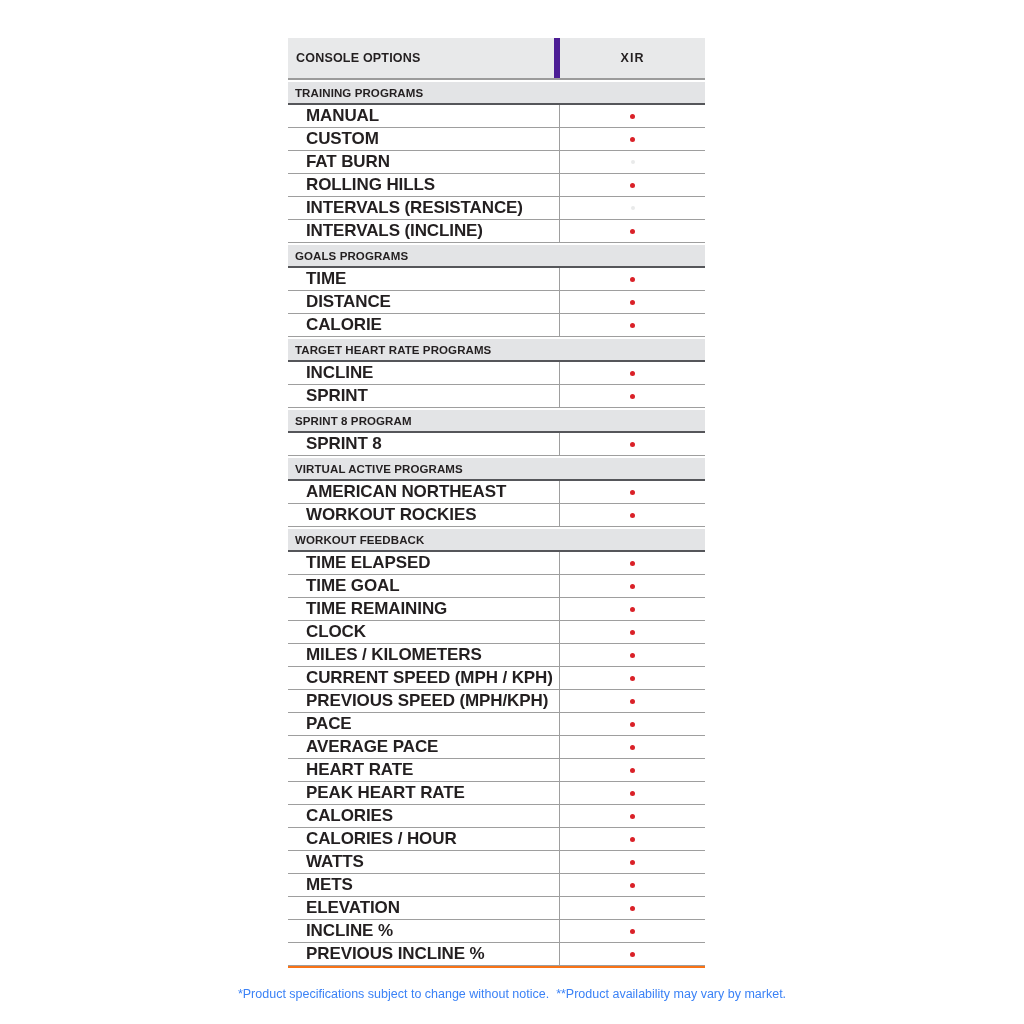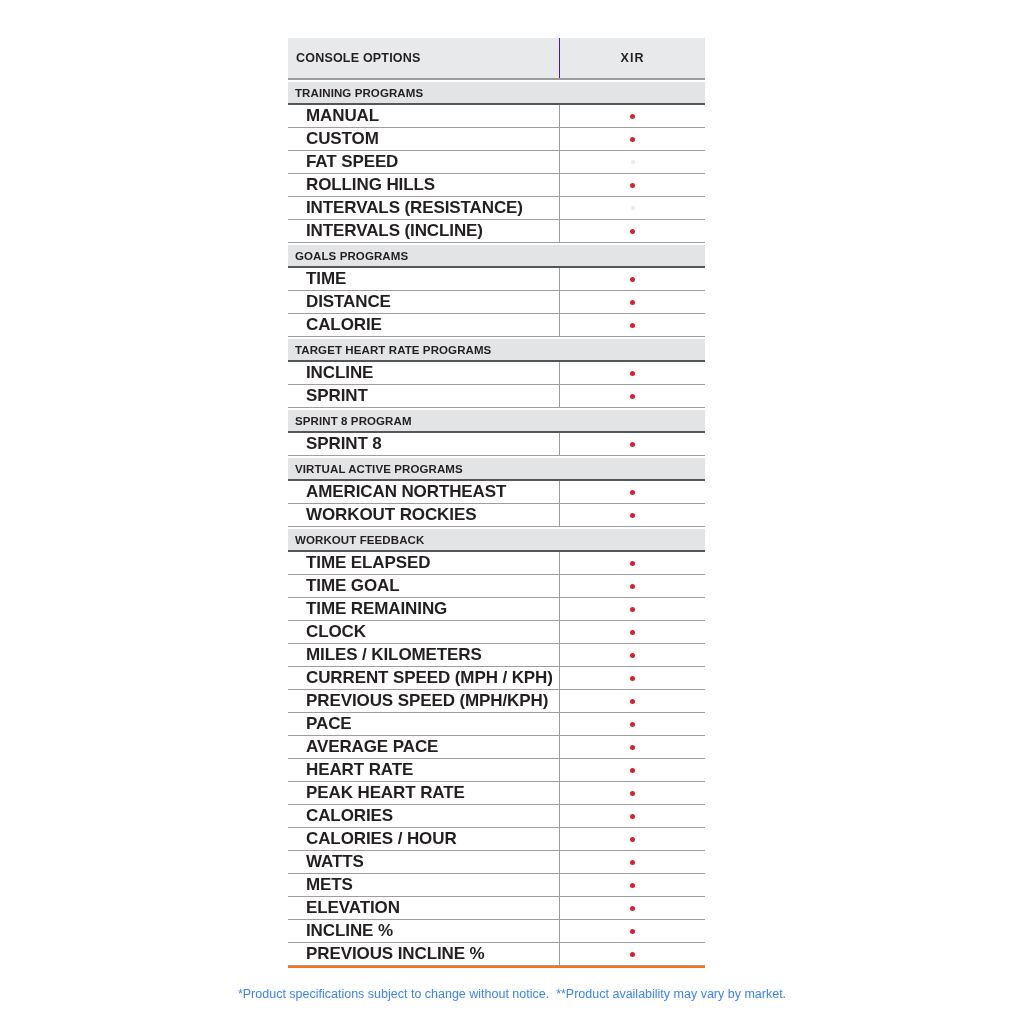--- a/index.html
+++ b/index.html
@@ -25,21 +25,21 @@
   
   .table-header {
     display: flex;
     height: 40px;
     background: #e8e9ea;
     border-bottom: 2px solid #9b9b9b;
   }
   .table-header .col-label {
     width: 272px;
     box-sizing: border-box;
-    border-right: 1px solid #4c1d95;
+    border-right: 6px solid #4c1d95;
     display: flex;
     align-items: center;
     padding-left: 8px;
     font-size: 12.5px;
     font-weight: bold;
     letter-spacing: 0.2px;
   }
   .table-header .col-value {
     flex: 1;
     display: flex;
@@ -135,21 +135,21 @@
             <span class="dot red"></span>
           </div>
         </div>
         <div class="data-row">
           <div class="cell-label">CUSTOM</div>
           <div class="cell-dot">
             <span class="dot red"></span>
           </div>
         </div>
         <div class="data-row">
-          <div class="cell-label">FAT SPEED</div>
+          <div class="cell-label">FAT BURN</div>
           <div class="cell-dot">
             <span class="dot gray"></span>
           </div>
         </div>
         <div class="data-row">
           <div class="cell-label">ROLLING HILLS</div>
           <div class="cell-dot">
             <span class="dot red"></span>
           </div>
         </div>

